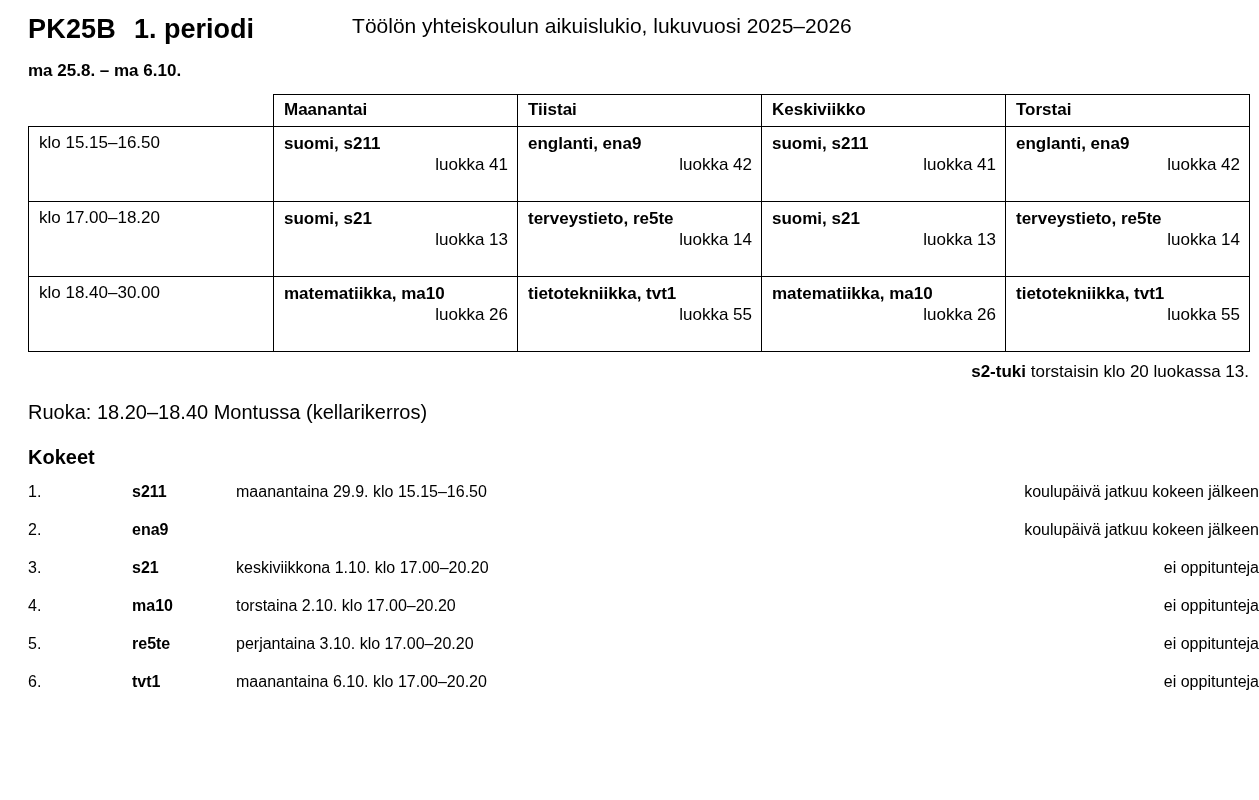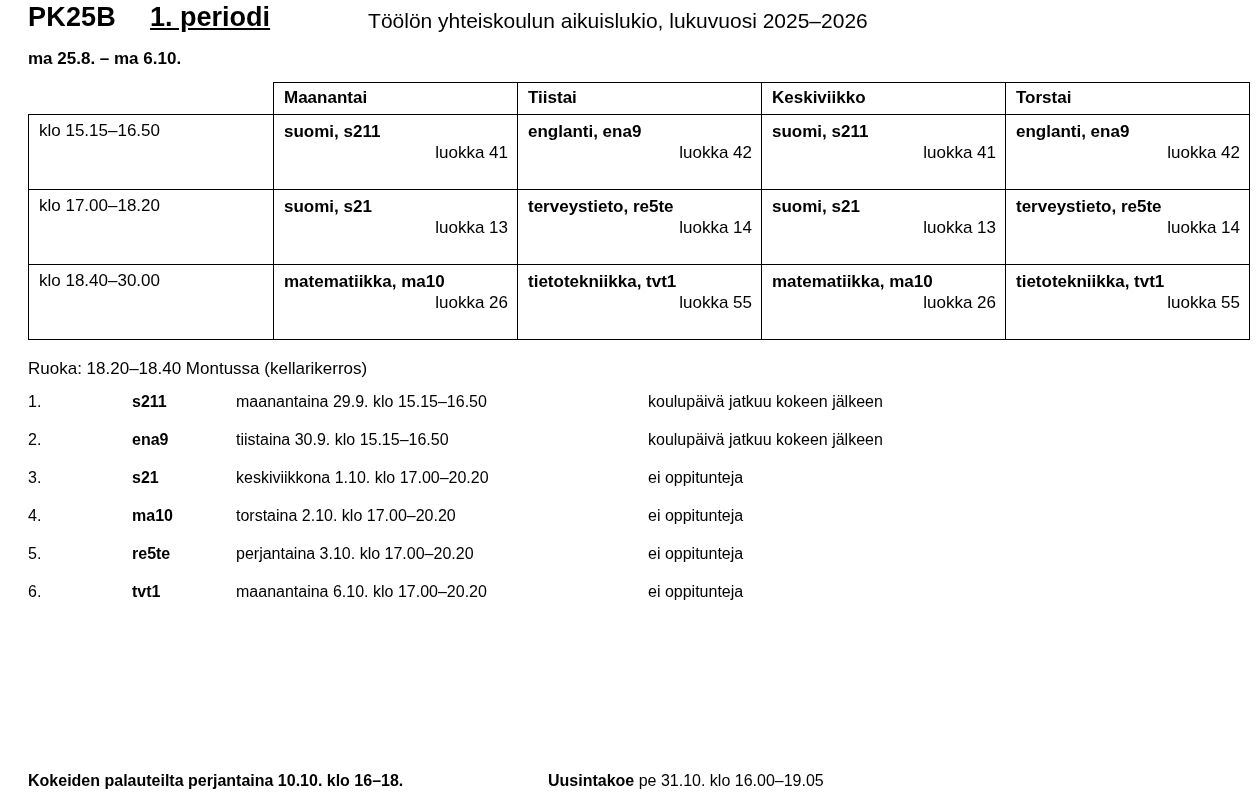--- a/index.html
+++ b/index.html
@@ -18,33 +18,32 @@
     position: relative;
     width: 1259px;
     height: 800px;
     padding: 0;
     box-sizing: border-box;
   }
 
   
   .header-row {
     display: flex;
-    align-items: flex-end;
-    padding: 2px 0 0 28px;
+    align-items: flex-start;
+    padding: 14px 0 0 28px;
   }
   .doc-code {
     font-size: 27px;
     font-weight: bold;
     letter-spacing: 0.2px;
   }
   .doc-period {
     font-size: 27px;
     font-weight: bold;
-    margin-left: 34px;
-    text-decoration: underline;
+    margin-left: 18px;
   }
   .doc-school {
     font-size: 21px;
     font-weight: normal;
     margin-left: 98px;
   }
   .date-range {
     font-size: 17px;
     font-weight: bold;
     padding: 16px 14px 0 28px;
@@ -100,21 +99,21 @@
 
   
   .tuki-note {
     text-align: right;
     font-size: 17px;
     padding: 10px 10px 0 0;
   }
   .tuki-note b { font-weight: bold; }
 
   .food-line {
-    font-size: 17px;
+    font-size: 20px;
     padding: 19px 0 0 28px;
   }
 
   .exams-title {
     font-size: 20px;
     font-weight: bold;
     padding: 22px 0 0 28px;
   }
 
   
@@ -123,21 +122,21 @@
   }
   .exam-row {
     display: flex;
     align-items: baseline;
     font-size: 16px;
     height: 38px;
   }
   .exam-num   { width: 104px; }
   .exam-code  { width: 104px; font-weight: bold; }
   .exam-when  { width: 412px; }
-  .exam-note  { flex: 1; }
+  .exam-note  { flex: 1; text-align: right; }
 
   
   .footer {
     position: absolute;
     left: 28px;
     right: 20px;
     bottom: 10px;
     display: flex;
     font-size: 16px;
   }
@@ -240,37 +239,40 @@
           <td class="lesson-cell">
             <div class="course">tietotekniikka, tvt1</div>
             <div class="room">luokka 55</div>
           </td>
         </tr>
 
       </tbody>
     </table>
   </div>
 
+  <div class="tuki-note">
+    <b>s2-tuki</b><span> torstaisin klo 20 luokassa 13.</span>
+  </div>
 
   <div class="food-line">Ruoka: 18.20–18.40 Montussa (kellarikerros)</div>
 
+  <div class="exams-title">Kokeet</div>
 
   <div class="exams">
 
     <div class="exam-row">
       <span class="exam-num">1.</span>
       <span class="exam-code">s211</span>
       <span class="exam-when">maanantaina 29.9. klo 15.15–16.50</span>
       <span class="exam-note">koulupäivä jatkuu kokeen jälkeen</span>
     </div>
 
     <div class="exam-row">
       <span class="exam-num">2.</span>
       <span class="exam-code">ena9</span>
-      <span class="exam-when">tiistaina 30.9. klo 15.15–16.50</span>
       <span class="exam-note">koulupäivä jatkuu kokeen jälkeen</span>
     </div>
 
     <div class="exam-row">
       <span class="exam-num">3.</span>
       <span class="exam-code">s21</span>
       <span class="exam-when">keskiviikkona 1.10. klo 17.00–20.20</span>
       <span class="exam-note">ei oppitunteja</span>
     </div>
 
@@ -290,20 +292,14 @@
 
     <div class="exam-row">
       <span class="exam-num">6.</span>
       <span class="exam-code">tvt1</span>
       <span class="exam-when">maanantaina 6.10. klo 17.00–20.20</span>
       <span class="exam-note">ei oppitunteja</span>
     </div>
 
   </div>
 
-  <div class="footer">
-    <span class="footer-left">Kokeiden palauteilta perjantaina 10.10. klo 16–18.</span>
-    <span class="footer-right">
-      <b>Uusintakoe</b><span> pe 31.10. klo 16.00–19.05</span>
-    </span>
-  </div>
 
 </div>
 
 </body></html>

